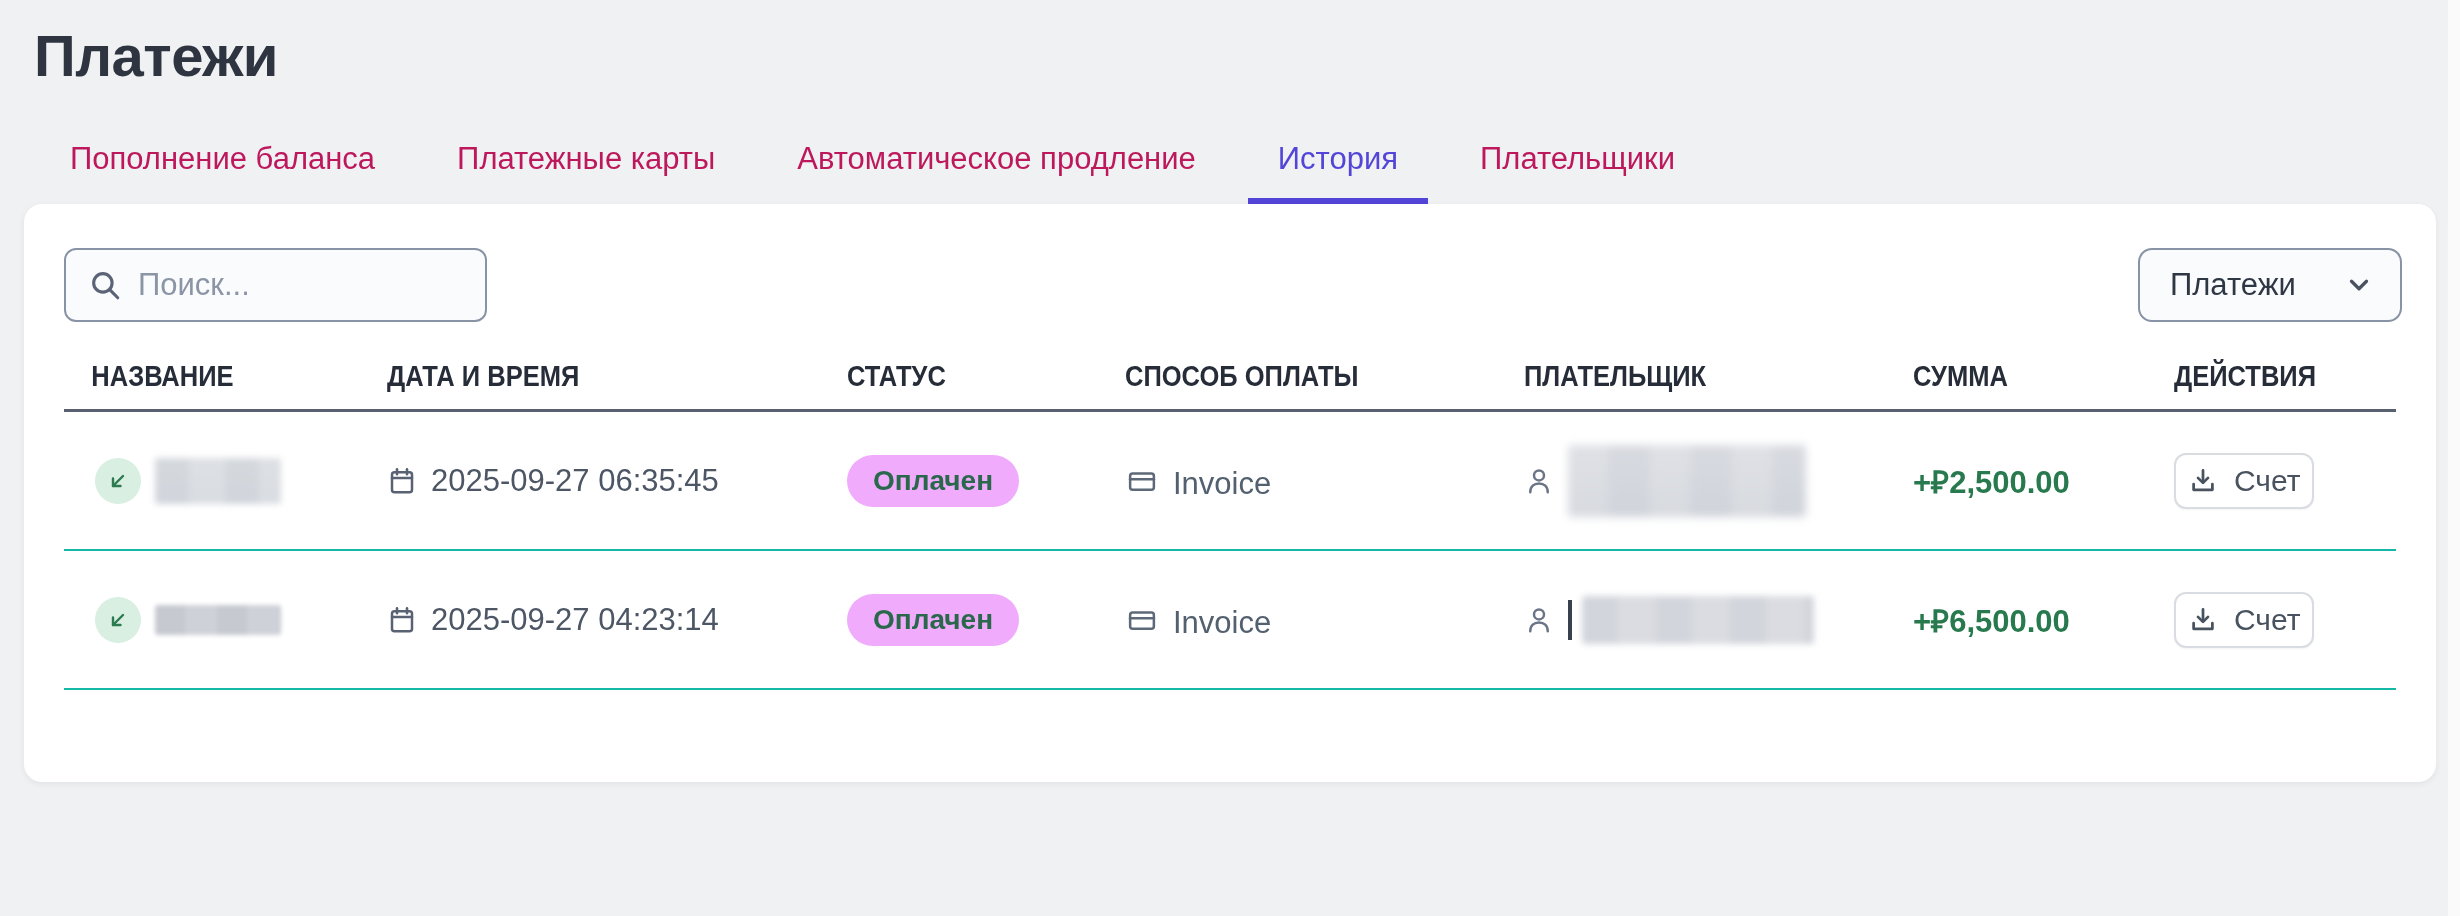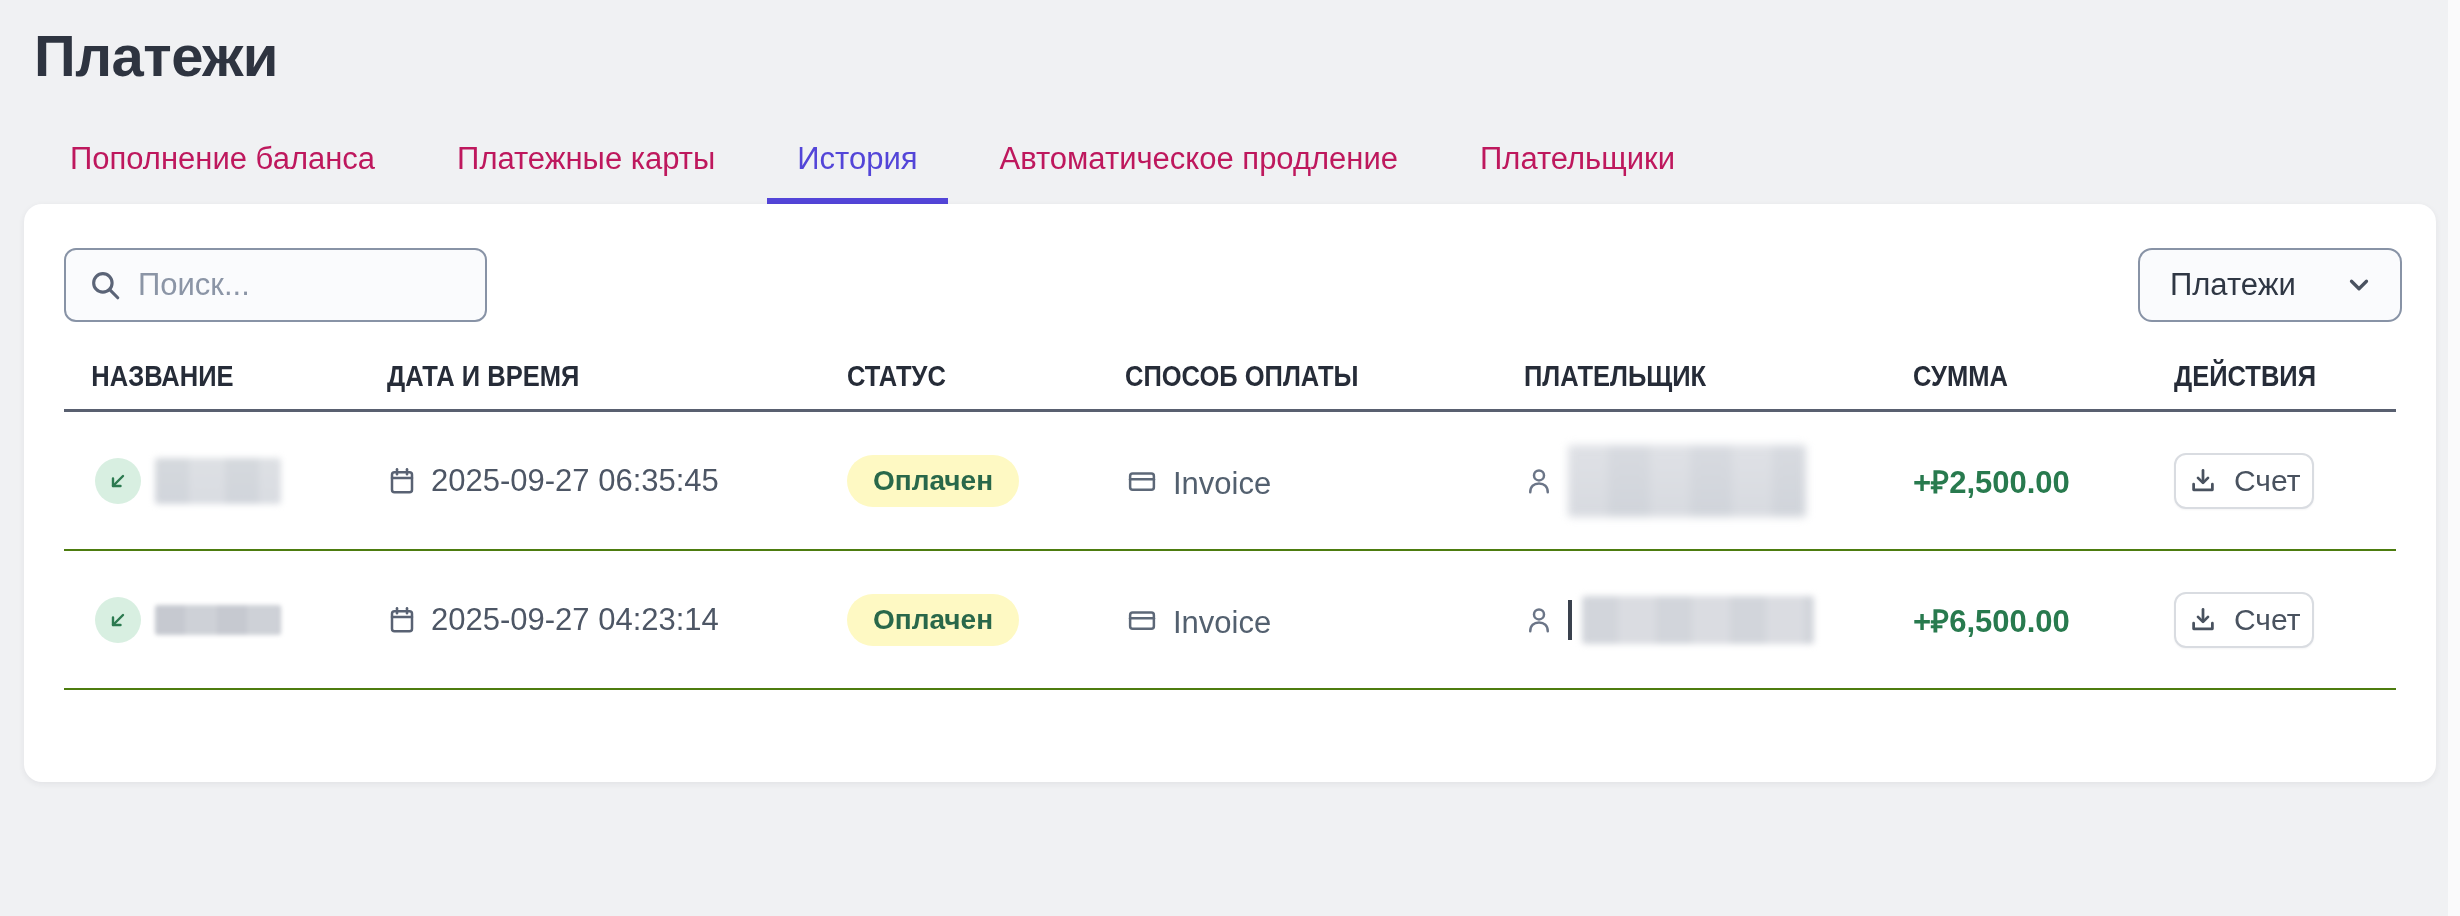--- a/index.html
+++ b/index.html
@@ -66,31 +66,31 @@
   }
   .thead {
     height:69px;
     border-bottom:3px solid #596070;
   }
   .th {
     font-size:29px; font-weight:700; color:#262c38; white-space:nowrap;
     transform:scaleX(0.88); transform-origin:left center;
   }
   .cell-pad { padding-left:31px; }
-  .trow { height:139px; border-bottom:2px solid #4d7c0f; }
+  .trow { height:139px; border-bottom:2px solid #14b8a6; }
   .cell { display:flex; align-items:center; gap:14px; }
   
   .dir-circle {
     width:46px; height:46px; border-radius:50%;
     background:#d8efe1; display:flex; align-items:center; justify-content:center;
     flex:0 0 auto;
   }
   .datetime { font-size:31px; color:#4d5665; white-space:nowrap; }
   .badge {
-    display:inline-block; background:#fef9c3; color:#29684a;
+    display:inline-block; background:#f0abfc; color:#29684a;
     font-size:28px; font-weight:600; padding:10px 26px; border-radius:30px;
   }
   .method { font-size:31px; color:#53606f;margin-top:6px; }
   .amount { font-size:31px; font-weight:700; color:#287a4e; white-space:nowrap; }
   .action-btn {
     display:inline-flex; align-items:center; gap:16px;
     height:56px; padding:0 12px;
     background:#ffffff; border:2px solid #d9dce1; border-radius:12px;
     font-size:30px; color:#49525f; cursor:pointer;
     box-shadow:0 1px 2px rgba(40,44,60,0.05);
@@ -128,22 +128,22 @@
   svg { display:block; }
 </style>
 </head>
 <body>
 
 <div class="page-title">Платежи</div>
 
 <div class="tabs">
   <div class="tab">Пополнение баланса</div>
   <div class="tab">Платежные карты</div>
+  <div class="tab">Автоматическое продление</div>
   <div class="tab active">История</div>
-  <div class="tab">Автоматическое продление</div>
   <div class="tab">Плательщики</div>
 </div>
 
 <div class="card">
 
   <div class="search-box">
     <span>
       <svg width="34" height="34" viewBox="0 0 24 24" fill="none" stroke="#5b6477" stroke-width="2.2" stroke-linecap="round">
         <circle cx="10.5" cy="10.5" r="6.5"></circle>
         <line x1="15.5" y1="15.5" x2="21" y2="21"></line>

